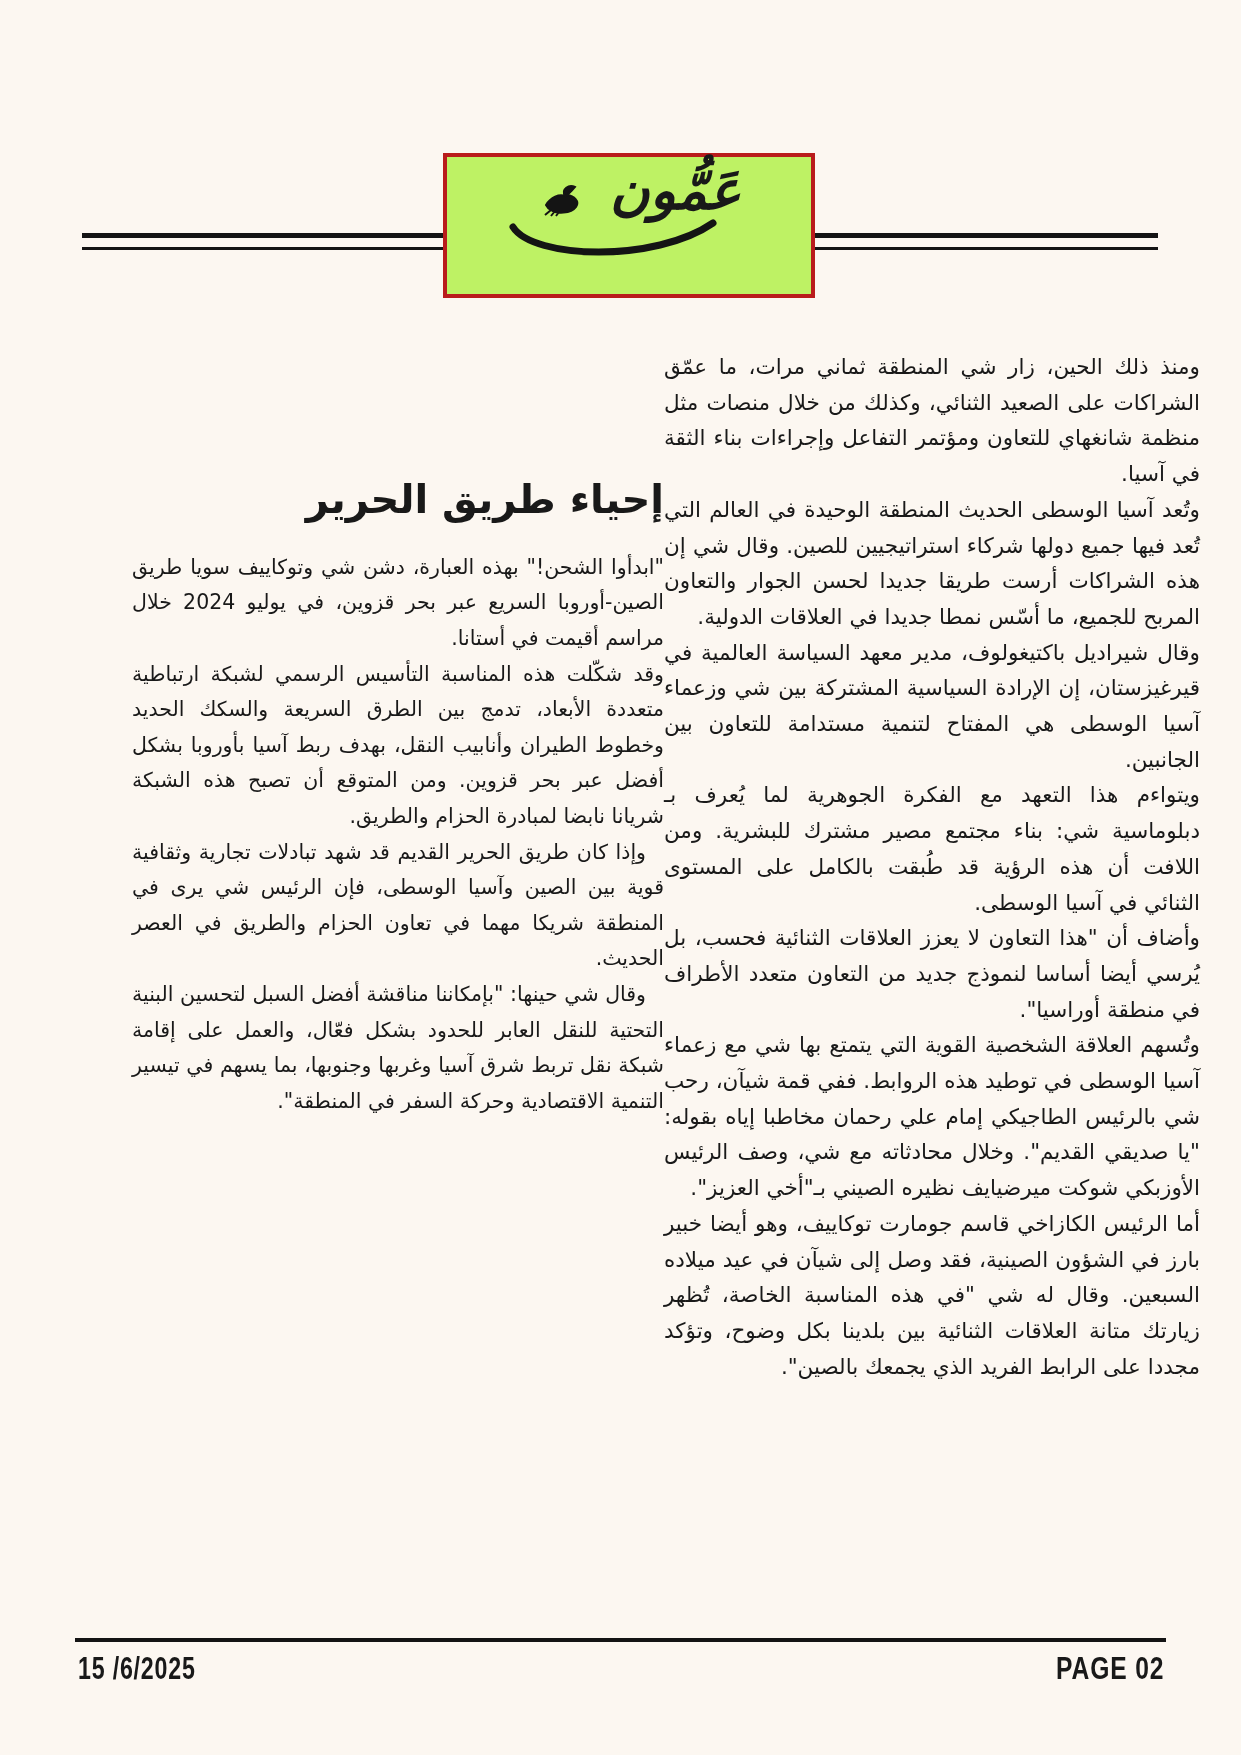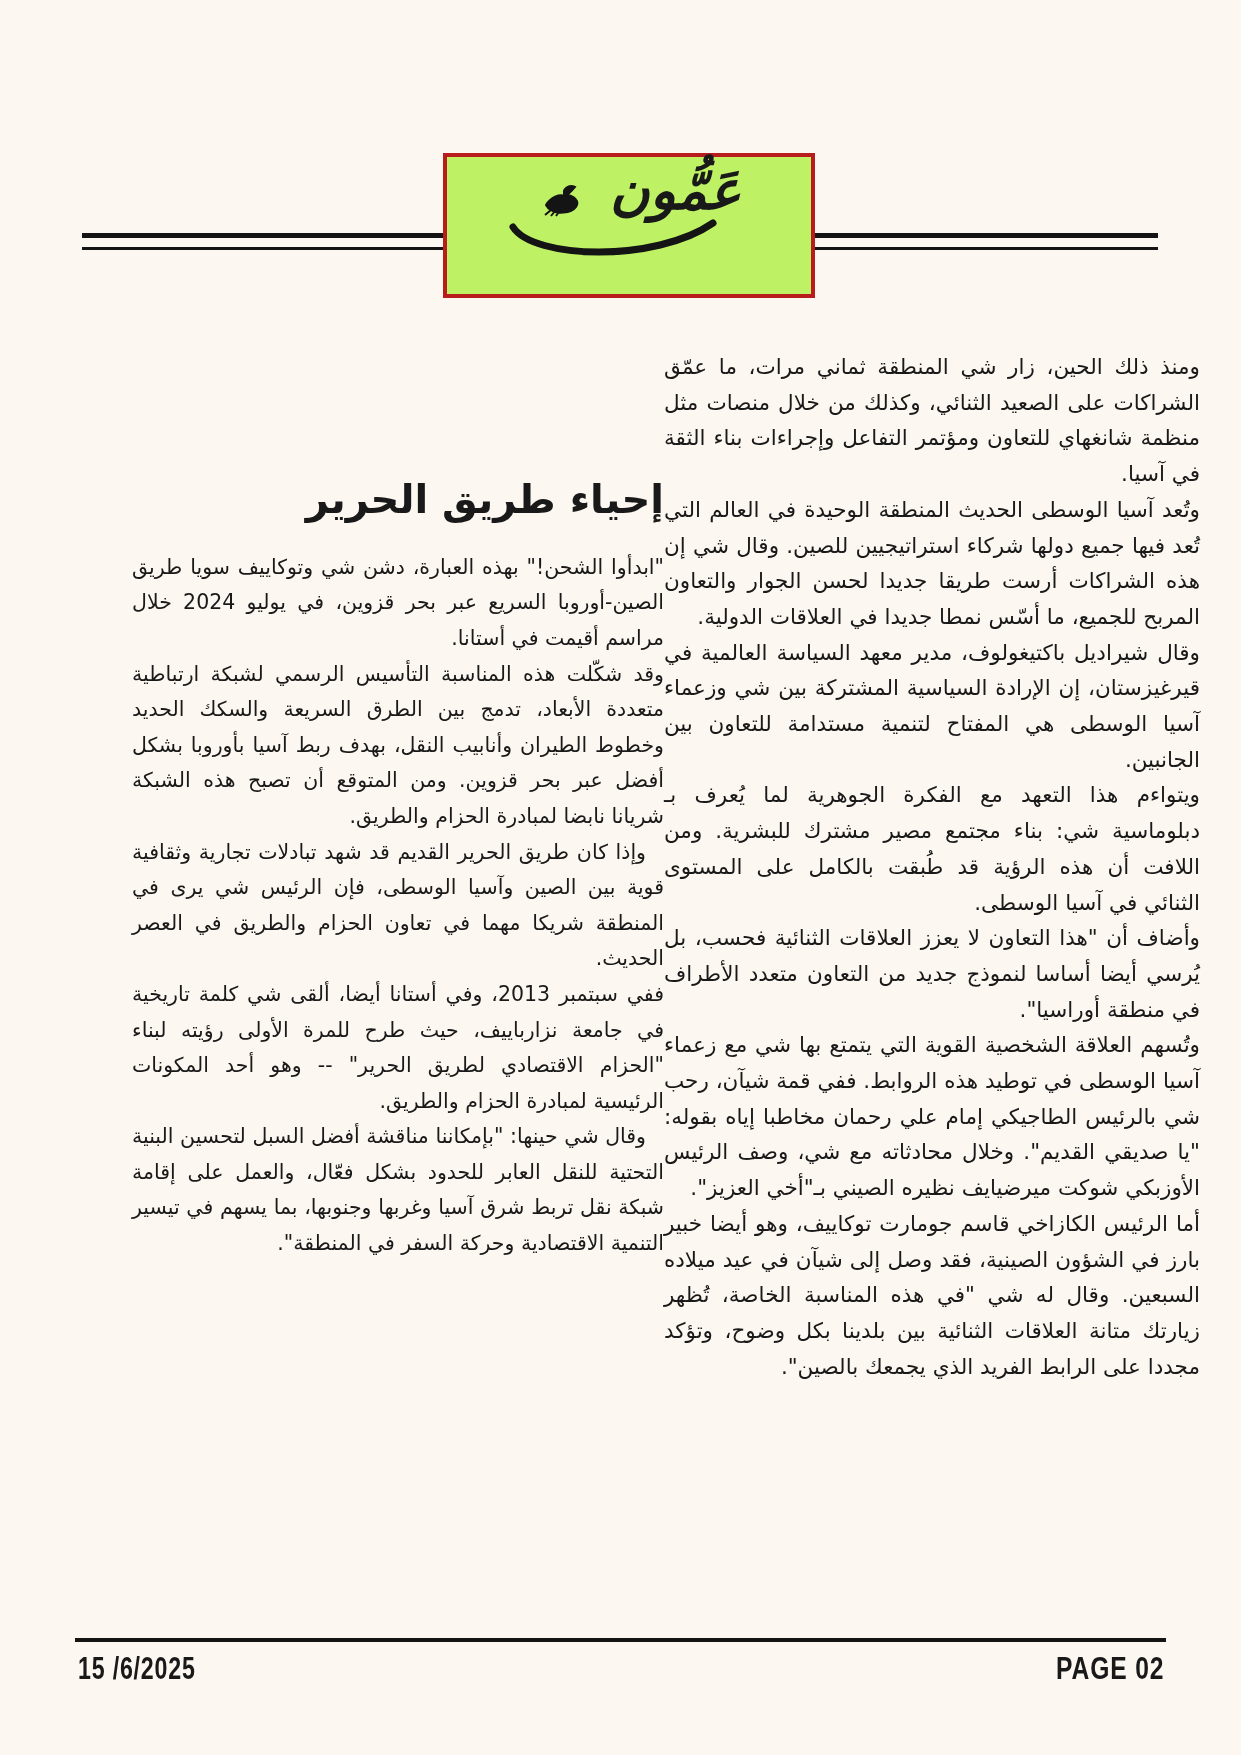--- a/index.html
+++ b/index.html
@@ -83,21 +83,20 @@
     <p>وأضاف أن "هذا التعاون لا يعزز العلاقات الثنائية فحسب، بل يُرسي أيضا أساسا لنموذج جديد من التعاون متعدد الأطراف في منطقة أوراسيا".</p>
     <p>وتُسهم العلاقة الشخصية القوية التي يتمتع بها شي مع زعماء آسيا الوسطى في توطيد هذه الروابط. ففي قمة شيآن، رحب شي بالرئيس الطاجيكي إمام علي رحمان مخاطبا إياه بقوله: "يا صديقي القديم". وخلال محادثاته مع شي، وصف الرئيس الأوزبكي شوكت ميرضيايف نظيره الصيني بـ"أخي العزيز".</p>
     <p>أما الرئيس الكازاخي قاسم جومارت توكاييف، وهو أيضا خبير بارز في الشؤون الصينية، فقد وصل إلى شيآن في عيد ميلاده السبعين. وقال له شي "في هذه المناسبة الخاصة، تُظهر زيارتك متانة العلاقات الثنائية بين بلدينا بكل وضوح، وتؤكد مجددا على الرابط الفريد الذي يجمعك بالصين".</p>
   </div>
 
   <div class="col col-left">
     <h1 class="headline">إحياء طريق الحرير</h1>
     <p>"ابدأوا الشحن!" بهذه العبارة، دشن شي وتوكاييف سويا طريق الصين-أوروبا السريع عبر بحر قزوين، في يوليو 2024 خلال مراسم أقيمت في أستانا.</p>
     <p>وقد شكّلت هذه المناسبة التأسيس الرسمي لشبكة ارتباطية متعددة الأبعاد، تدمج بين الطرق السريعة والسكك الحديد وخطوط الطيران وأنابيب النقل، بهدف ربط آسيا بأوروبا بشكل أفضل عبر بحر قزوين. ومن المتوقع أن تصبح هذه الشبكة شريانا نابضا لمبادرة الحزام والطريق.</p>
     <p class="indent">وإذا كان طريق الحرير القديم قد شهد تبادلات تجارية وثقافية قوية بين الصين وآسيا الوسطى، فإن الرئيس شي يرى في المنطقة شريكا مهما في تعاون الحزام والطريق في العصر الحديث.</p>
-    <p>ففي سبتمبر 2013، وفي أستانا أيضا، ألقى شي كلمة تاريخية في جامعة نزارباييف، حيث طرح للمرة الأولى رؤيته لبناء "الحزام الاقتصادي لطريق الحرير" -- وهو أحد المكونات الرئيسية لمبادرة الحزام والطريق.</p>
     <p class="indent">وقال شي حينها: "بإمكاننا مناقشة أفضل السبل لتحسين البنية التحتية للنقل العابر للحدود بشكل فعّال، والعمل على إقامة شبكة نقل تربط شرق آسيا وغربها وجنوبها، بما يسهم في تيسير التنمية الاقتصادية وحركة السفر في المنطقة".</p>
   </div>
 
 </div>
 
 <div class="hrule footer-rule"></div>
 <div class="footer-date">15 /6/2025</div>
 <div class="footer-page">PAGE 02</div>
 
 </body></html>

